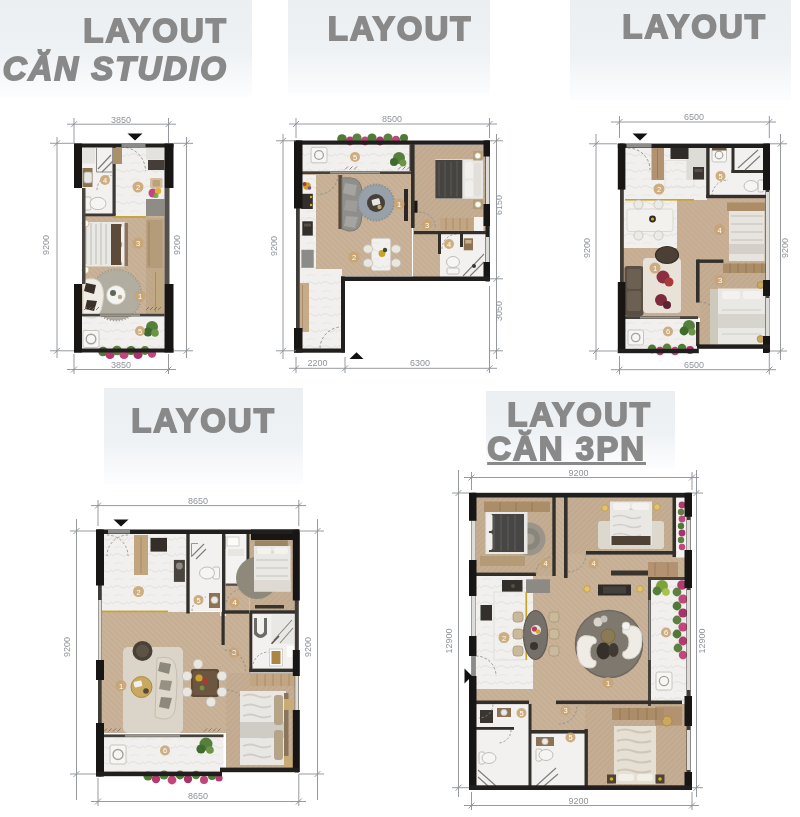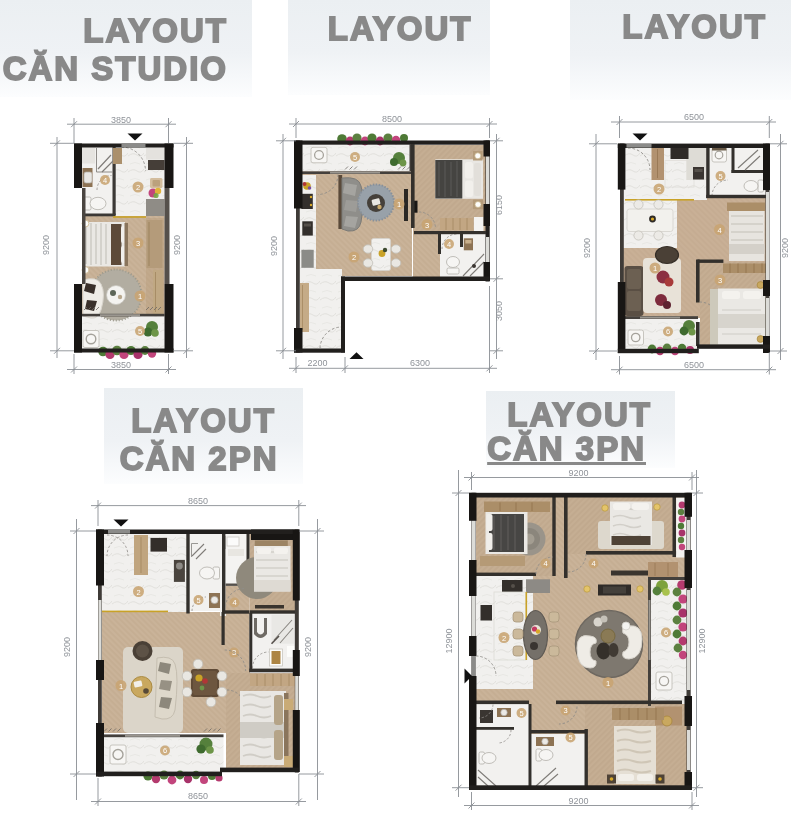--- a/index.html
+++ b/index.html
@@ -13,37 +13,36 @@
   text{font-family:"Liberation Sans",sans-serif;}
 </style>
 </head>
 <body>
 <div id="page">
 
 <div class="tbg" style="left:0;top:0;width:252px;height:97px;"></div>
 
 <div class="tl" style="right:572px;top:13.7px;">LAYOUT</div>
 
-<div class="tl" style="right:572px;top:51.6px;">CĂN STUDIO</div>
+<div class="tl" style="right:572px;top:51.6px;font-style:italic;">CĂN STUDIO</div>
 
 <div class="tbg" style="left:288px;top:0;width:202px;height:95px;"></div>
 
 <div class="tl" style="right:327.5px;top:12px;">LAYOUT</div>
 
 
 <div class="tbg" style="left:570px;top:0;width:221px;height:100px;"></div>
 
 <div class="tl" style="right:33px;top:9.6px;">LAYOUT</div>
 
 
 <div class="tbg" style="left:104px;top:388px;width:199px;height:96px;"></div>
 
 <div class="tl" style="right:524.2px;top:404.3px;">LAYOUT</div>
 
-<div class="tl" style="right:521.5px;top:442.4px;">CĂN 2PN</div>
 
 <div class="tbg" style="left:485.5px;top:391px;width:189px;height:76.5px;"></div>
 
 <div class="tl" style="right:148px;top:397.6px;">LAYOUT</div>
 
 <div class="tl" style="right:154px;top:432.1px;text-decoration:underline;">CĂN 3PN</div>
 
 <svg width="0" height="0" style="position:absolute">
 <defs>
 <pattern id="wood" width="4" height="4" patternUnits="userSpaceOnUse" patternTransform="rotate(45)">

